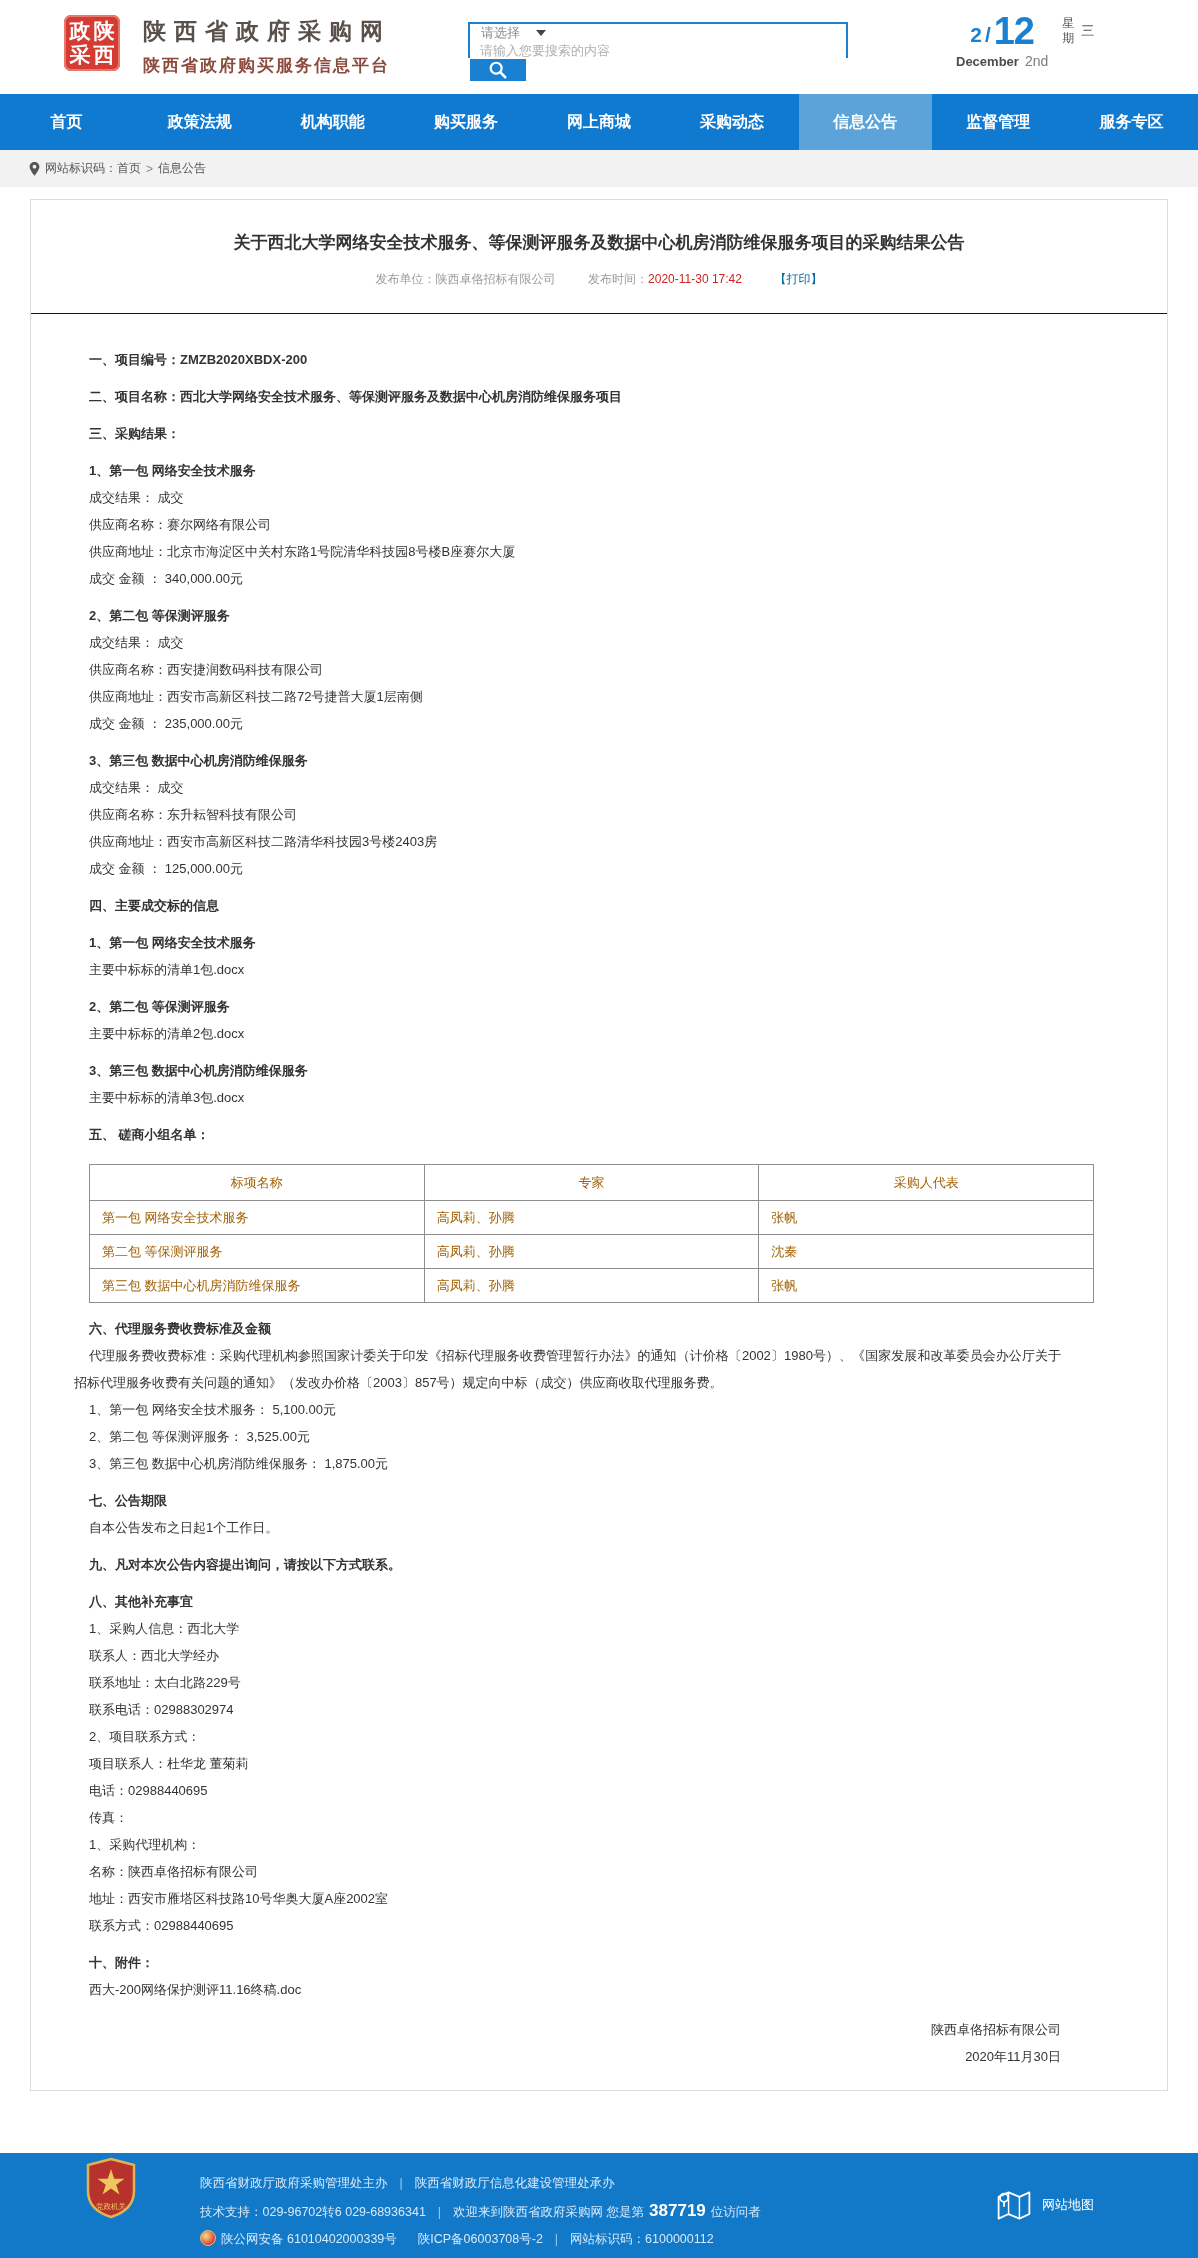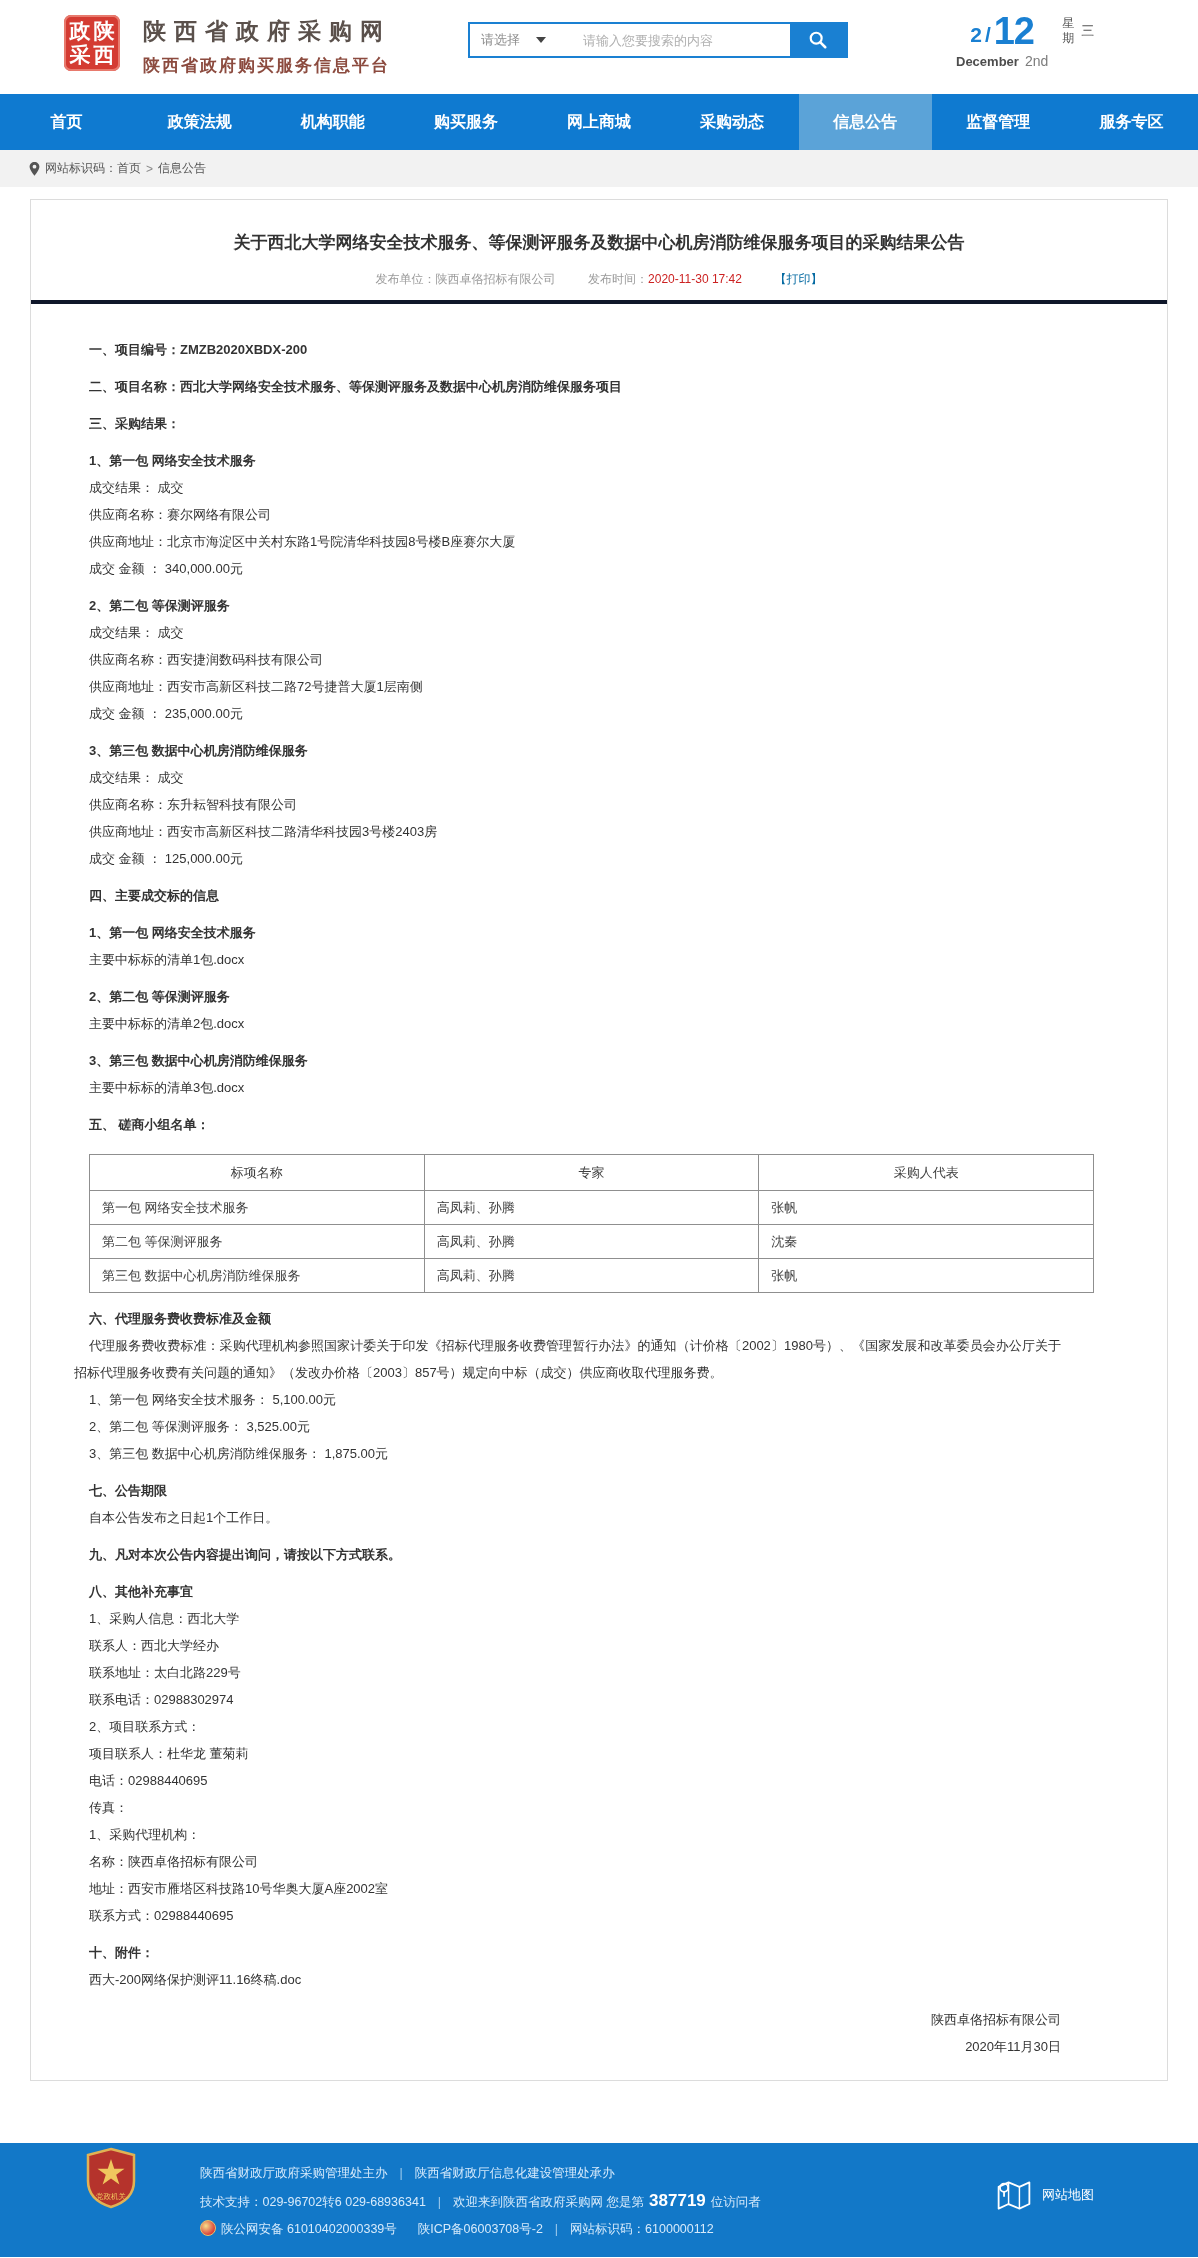--- a/index.html
+++ b/index.html
@@ -14,21 +14,21 @@
     background:#d43b32; border-radius:7px; box-sizing:border-box;
     display:grid; grid-template-columns:1fr 1fr; grid-template-rows:1fr 1fr;
     padding:4px; box-shadow:inset 0 0 0 2px #e87a6d; cursor:pointer;
   }
   .logo-seal span { color:#fff; font-weight:bold; font-size:21px; line-height:24px; text-align:center; }
   .site-titles { position:absolute; left:143px; top:16px; }
   .site-title { font-size:23px; font-weight:bold; color:#5a504b; letter-spacing:8px; }
   .site-subtitle { font-size:17px; font-weight:bold; color:#8c4b3f; letter-spacing:2px; margin-top:7px; }
   .search-box {
     position:absolute; left:468px; top:22px; width:380px; height:36px;
-    border:2px solid #1a80d2; box-sizing:border-box; display:flex; align-items:stretch; background:#fff;
+    border:2px solid #1a80d2; box-sizing:border-box; display:flex; align-items:stretch; background:#fff;flex-direction:column;
   }
   .search-select { width:92px; display:flex; align-items:center; padding-left:11px; font-size:13px; color:#8d8d8d; cursor:pointer; }
   .search-caret { width:0; height:0; border-left:5px solid transparent; border-right:5px solid transparent; border-top:6px solid #444; margin-left:16px; }
   .search-input { flex:1; border:none; outline:none; font-size:13px; color:#666; padding-left:10px; font-family:inherit; }
   .search-input::placeholder { color:#b0b0b0; }
   .search-btn { width:56px; background:#1a80d2; border:none; display:flex; align-items:center; justify-content:center; cursor:pointer; }
   .date-widget { position:absolute; left:956px; top:12px; display:flex; align-items:flex-start; }
   .date-left { text-align:center; }
   .date-nums { display:flex; align-items:flex-end; justify-content:center; color:#1a80d2; }
   .date-daynum { font-size:21px; font-weight:bold; line-height:30px; }
@@ -47,32 +47,32 @@
   }
   .nav-item.active { background:#5ba3d8; }
   
   .breadcrumb { height:37px; background:#f2f2f2; display:flex; align-items:center; padding-left:29px; font-size:12px; color:#555; }
   .breadcrumb .crumb-link { cursor:pointer; }
   .breadcrumb .sep { margin:0 5px; color:#888; }
   .pin-icon { margin-right:5px; display:inline-flex; }
   
   .page { padding:12px 30px 62px; background:#fff; }
   .card { border:1px solid #dcdcdc; background:#fff; }
-  .card-header { padding:30px 40px 12px; border-bottom:4px solid #0f172a; }
+  .card-header { padding:30px 40px 25px; border-bottom:1px solid #0f172a; }
   .article-title { text-align:center; font-size:17px; font-weight:bold; color:#333; line-height:25px; }
   .article-meta { text-align:center; margin-top:16px; font-size:12px; color:#9b9b9b; }
   .article-meta .gap { display:inline-block; width:26px; }
   .time-red { color:#cc2222; }
   .print-btn { color:#0369a1; cursor:pointer; }
   .card-body { padding:22px 106px 20px 43px; font-size:13px; color:#333; }
   .card-body p.line { margin:0; line-height:27px; text-indent:15px; }
   .card-body p.heading { font-weight:bold; margin-top:10px; }
   .card-body p.justify { text-align:justify; }
   .committee-table { border-collapse:collapse; table-layout:fixed; width:1005px; margin:16px 0 12px 15px; }
-  .committee-table th, .committee-table td { border:1px solid #8f8f8f; font-size:13px; font-weight:normal; color:#404040; }
+  .committee-table th, .committee-table td { border:1px solid #8f8f8f; font-size:13px; font-weight:normal; color:#a16207; }
   .committee-table th { height:33px; text-align:center; }
   .committee-table td { height:31px; padding-left:12px; text-align:left; }
   .signature { text-align:right; margin-top:13px; line-height:27px; font-size:13px; }
   
   .footer { position:relative; height:114px; background:#1278c8; color:#d6eafb; }
   .footer-emblem { position:absolute; left:84px; top:4px; cursor:pointer; }
   .footer-lines { position:absolute; left:200px; top:17px; font-size:12.5px; line-height:27px; }
   .footer-lines .bar { margin:0 12px; color:#9fcbec; }
   .footer-lines a { color:#d6eafb; text-decoration:none; cursor:pointer; }
   .visitor-count { color:#ffffff; font-weight:bold; font-size:17px; margin:0 5px; }

